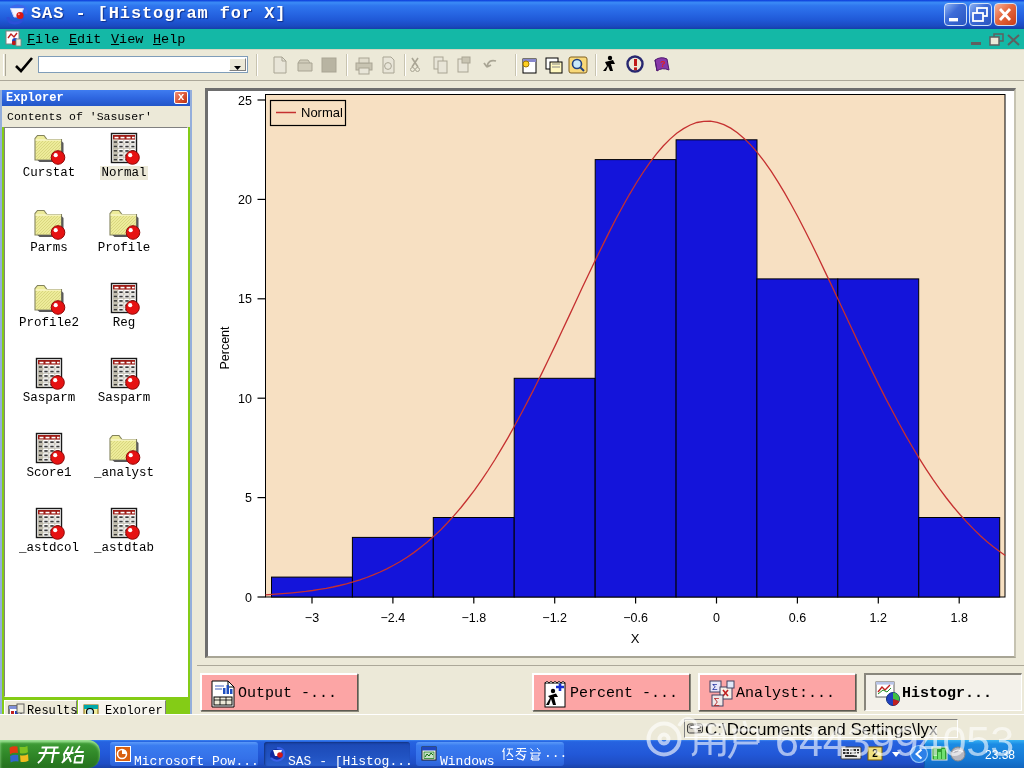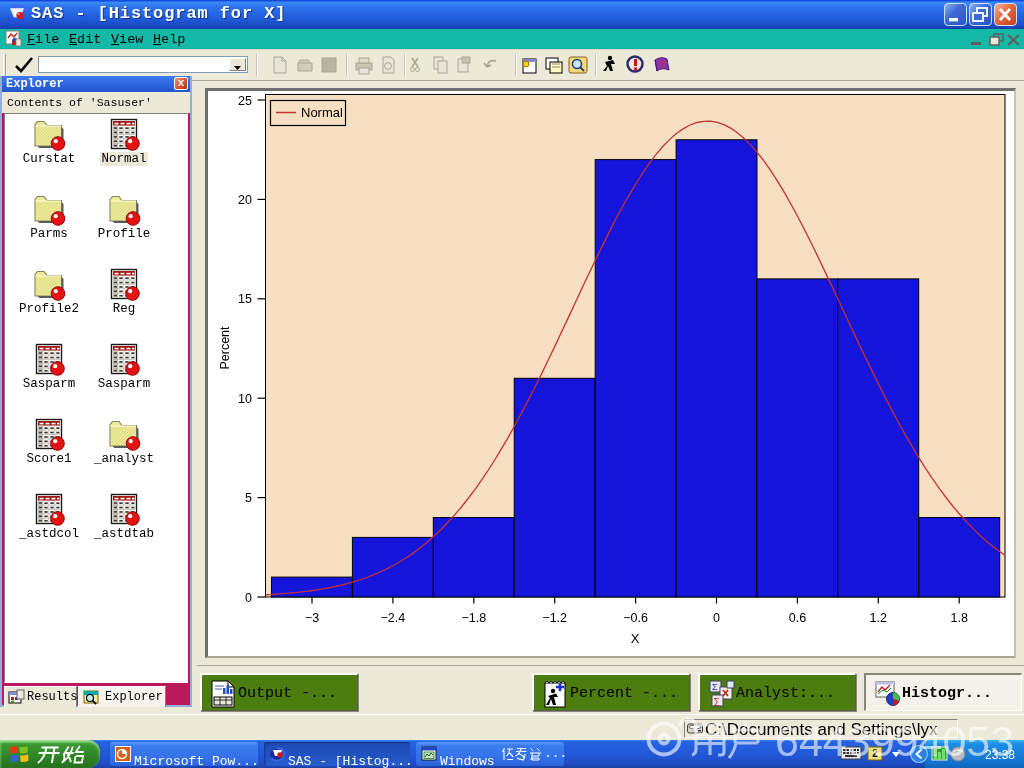--- a/index.html
+++ b/index.html
@@ -15,32 +15,32 @@
 
 #menubar{position:absolute;left:0;top:29px;width:1024px;height:21px;background:#14b8a6;border-bottom:1px solid #d8d4c0}
 .menuitem{position:absolute;top:3px;font-family:"Liberation Mono",monospace;font-size:13.5px;color:#000}
 .menuitem u{text-decoration:underline}
 
 #toolbar{position:absolute;left:0;top:50px;width:1024px;height:31px;background:#ECE9D8;border-bottom:1px solid #ACA899}
 .tsep{position:absolute;top:4px;width:2px;height:22px;border-left:1px solid #C8C4B0;border-right:1px solid #fff}
 #combo{position:absolute;left:38px;top:6px;width:210px;height:17px;background:#fff;border:1px solid #7F9DB9}
 #combobtn{position:absolute;right:1px;top:1px;width:17px;height:13px;background:#ECE9D8;border:1px solid #fff;border-right-color:#808080;border-bottom-color:#808080}
 
-#explorer{position:absolute;left:0px;top:76px;width:192px;height:631px;background:#be185d;border:2px solid #94AEDB;border-top:none}
+#explorer{position:absolute;left:0px;top:90px;width:192px;height:631px;background:#84cc16;border:2px solid #94AEDB;border-top:none}
 #exptitle{position:absolute;left:0;top:0;width:188px;height:16px;background:linear-gradient(180deg,#3F7CF0 0%,#2E66E0 50%,#2256C8 100%);color:#fff;font-family:"Liberation Mono",monospace;font-weight:bold;font-size:12px;line-height:16px;padding-left:4px}
 #expX{position:absolute;right:2px;top:1px;width:14px;height:13px;background:linear-gradient(135deg,#F09078 0%,#D85030 60%,#B83010 100%);border:1px solid #fff;border-radius:2px;color:#fff;font-size:11px;line-height:11px;text-align:center;font-weight:bold}
 #expsub{position:absolute;left:0;top:16px;width:188px;height:21px;background:#ECE9D8;font-family:"Liberation Mono",monospace;font-size:11.5px;line-height:21px;padding-left:5px;color:#000}
 #explist{position:absolute;left:2px;top:37px;width:184px;height:570px;background:#fff;border:1px solid #808080;border-right-color:#fff;border-bottom-color:#fff}
 .icolabel{position:absolute;font-family:"Liberation Mono",monospace;font-size:12.5px;color:#000;text-align:center;width:90px;white-space:nowrap}
 .exptab{position:absolute;top:610px;height:21px;background:#ECE9D8;border:1px solid #808080;border-bottom:none;border-top-color:#fff;border-left-color:#fff;font-family:"Liberation Mono",monospace;font-size:12px;color:#000}
 
 #chartwin{position:absolute;left:205px;top:88px;width:811px;height:570px;background:#fff;border-top:3px solid #6E6E6E;border-left:3px solid #6E6E6E;border-right:2px solid #C6C3B2;border-bottom:2px solid #A8A595}
 
 #winbar{position:absolute;left:197px;top:665px;width:827px;height:49px;background:#ECE9D8;border-top:1px solid #ACA899}
-.wbtn{position:absolute;top:7px;width:158px;height:38px;background:#4d7c0f;border:1px solid #808080;border-top:2px solid #fff;border-left:2px solid #fff;border-right-color:#5c5a50;border-bottom-color:#5c5a50;box-shadow:1px 1px 0 #8a887c;font-family:"Liberation Mono",monospace;font-size:15px;color:#000}
+.wbtn{position:absolute;top:7px;width:158px;height:38px;background:#fca5a5;border:1px solid #808080;border-top:2px solid #fff;border-left:2px solid #fff;border-right-color:#5c5a50;border-bottom-color:#5c5a50;box-shadow:1px 1px 0 #8a887c;font-family:"Liberation Mono",monospace;font-size:15px;color:#000}
 .wbtn .lbl{position:absolute;left:36px;top:10px;white-space:pre}
 .wbtn.active{background:#F3F1EA;border:1px solid #808080;border-top:2px solid #88867c;border-left:2px solid #88867c;border-right-color:#fff;border-bottom-color:#fff;box-shadow:none}
 .wbtn.active .lbl{font-weight:bold}
 
 #statusbar{position:absolute;left:0;top:714px;width:1024px;height:26px;background:#ECE9D8;border-top:1px solid #fff}
 #statbox{position:absolute;left:684px;top:4px;width:274px;height:19px;border:1px solid #808080;border-right-color:#fff;border-bottom-color:#fff;font-family:Liberation Sans, sans-serif;font-size:17px;line-height:17px;color:#000;padding-left:2px;white-space:nowrap}
 
 #taskbar{position:absolute;left:0;top:740px;width:1024px;height:28px;background:linear-gradient(180deg,#3B85F2 0%,#2663E0 6%,#2258D8 50%,#1E4DC4 85%,#1941A5 100%)}
 #startbtn{position:absolute;left:0;top:0;width:100px;height:28px;border-radius:0 12px 12px 0;background:linear-gradient(180deg,#79CE71 0%,#3C9A34 12%,#2F8627 55%,#25711E 100%);box-shadow:inset 0 2px 3px #9FE397;color:#fff;font-style:italic;font-weight:bold;font-size:19px}
 .taskbtn{position:absolute;top:2px;height:24px;border-radius:3px;background:linear-gradient(180deg,#5B9AF8 0%,#3A7CF0 15%,#3470E8 70%,#2C62D8 100%);color:#fff;font-family:"Liberation Mono",monospace;font-size:13px}

